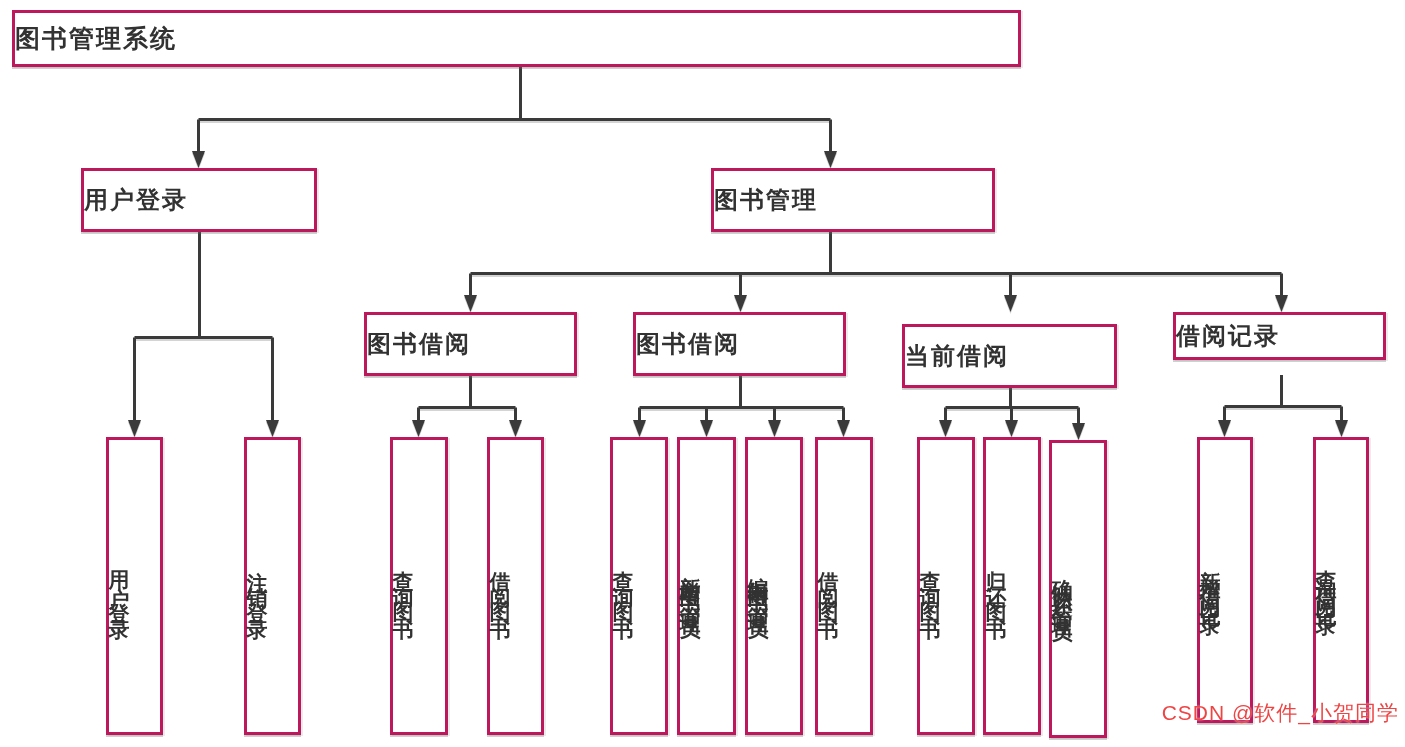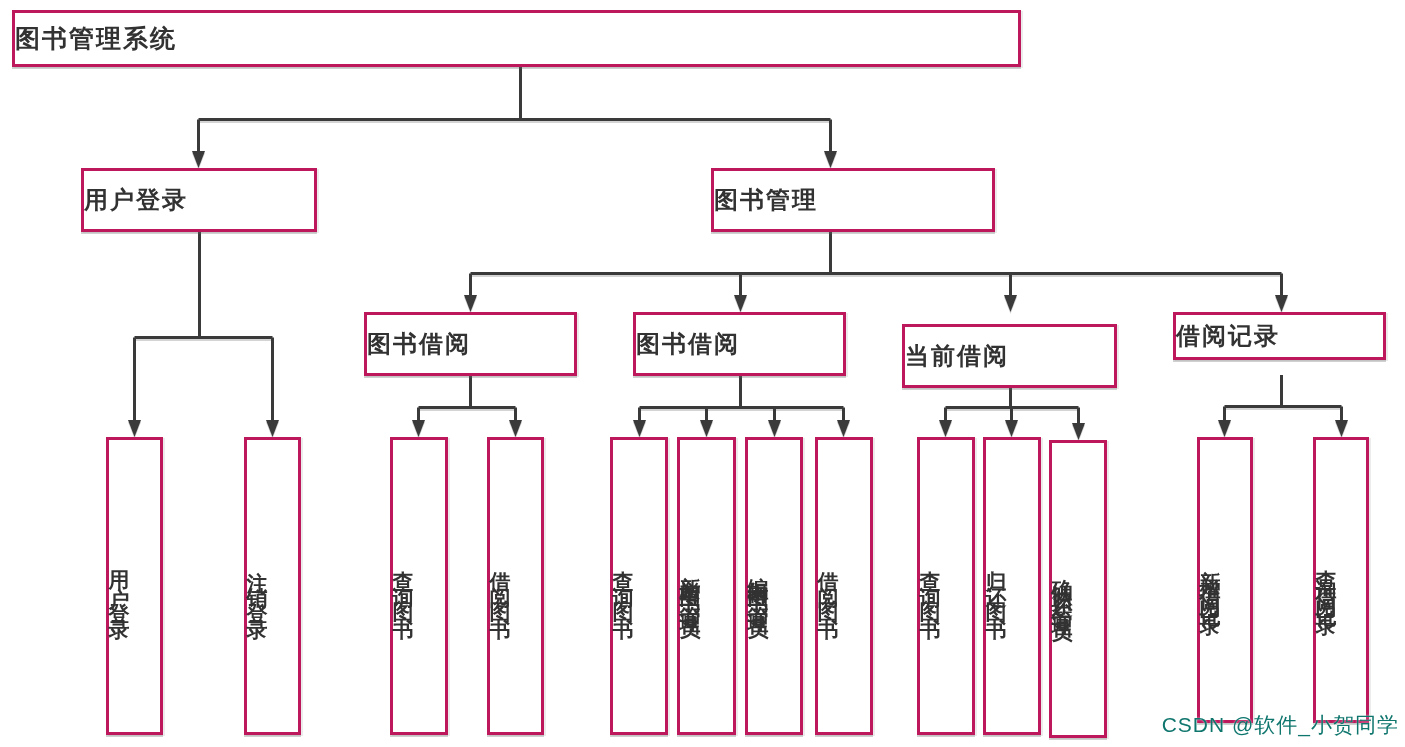--- a/index.html
+++ b/index.html
@@ -44,22 +44,22 @@
   .b-lc2{left:677px;top:437px;width:59px;height:298px;}
   .b-lc3{left:745px;top:437px;width:58px;height:298px;}
   .b-lc4{left:815px;top:437px;width:58px;height:298px;}
   .b-ld1{left:917px;top:437px;width:58px;height:298px;}
   .b-ld2{left:983px;top:437px;width:58px;height:298px;}
   .b-ld3{left:1049px;top:440px;width:58px;height:298px;}
   .b-le1{left:1197px;top:437px;width:56px;height:286px;}
   .b-le2{left:1313px;top:437px;width:56px;height:286px;}
 
   .watermark{
-    position:absolute;right:6px;bottom:8px;z-index:2;
-    font-size:21px;color:#0f766e;letter-spacing:1px;
+    position:absolute;right:6px;bottom:20px;z-index:2;
+    font-size:21px;color:#ef4444;letter-spacing:1px;
     text-shadow:0 0 2px rgba(255,255,255,0.8);
   }
 </style>
 </head>
 <body>
 
 <div class="canvas">
 
   <svg class="connectors" width="1405" height="747" viewBox="0 0 1405 747">
     <g stroke="#3a3a3a" stroke-width="3" fill="none">

